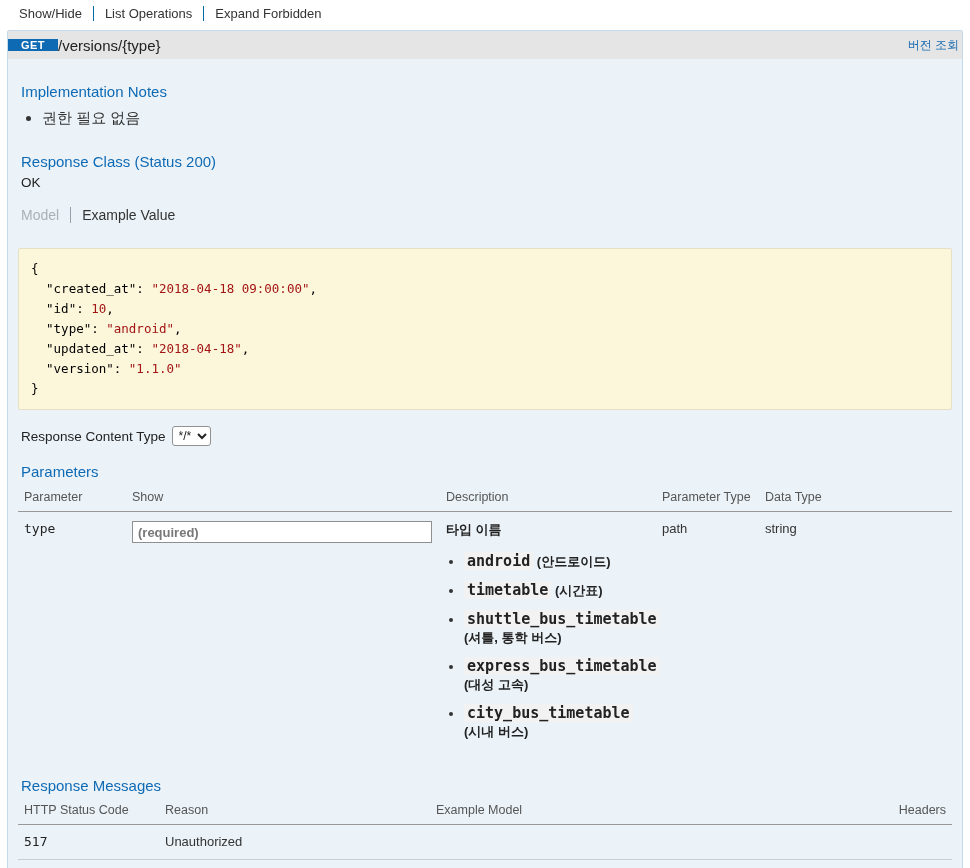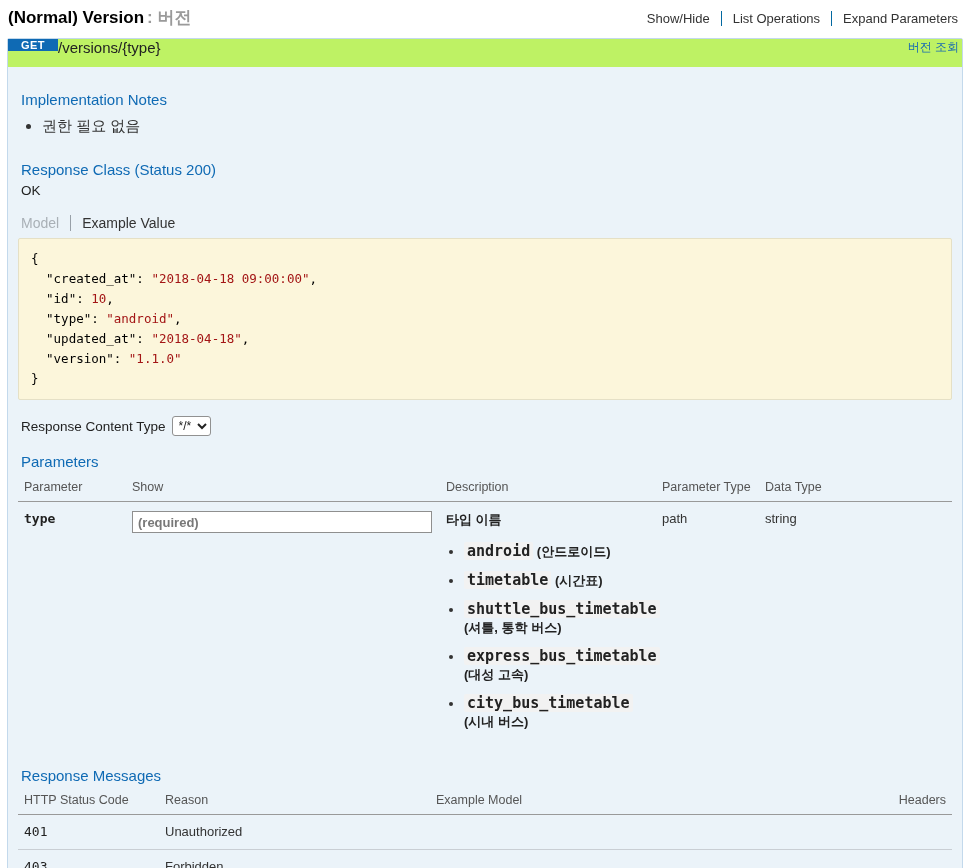--- a/index.html
+++ b/index.html
@@ -20,22 +20,22 @@
   .page-title { margin: 0; font-size: 17px; font-weight: bold; color: #000; }
   .page-title .subtitle { color: #9a9a9a; font-weight: bold; margin-left: 3px; }
   .page-actions { font-size: 13px; color: #333; white-space: nowrap; }
   .page-actions a { color: #333; text-decoration: none; padding: 0 11px; cursor: pointer; }
   .page-actions a:last-child { padding-right: 2px; }
   .page-actions a + a { border-left: 1px solid #0369a1; }
 
   
   .operation { border: 1px solid #c3d9ec; border-radius: 2px; }
   .op-heading {
-    display: flex; align-items: flex-start; height: 28px;
-    background: #bef264;
+    display: flex; align-items: center; height: 28px;
+    background: #e5e5e5;
   }
   .method-badge {
     width: 50px; background: #0f6ab4; color: #fff;
     font-size: 11px; font-weight: bold; letter-spacing: 0.5px;
     display: flex; align-items: center; justify-content: center;
     cursor: pointer;
   }
   .op-path {
     display: flex; align-items: center; 
     font-size: 15px; color: #222; text-decoration: none; cursor: pointer;
@@ -53,21 +53,21 @@
   }
   h4.mt-lg { margin-top: 27px; }
   h4.mt-md { margin-top: 17px; }
 
   .notes-list { margin: 9px 0 0; padding-left: 24px; font-size: 15px; color: #333; }
   .notes-list li { line-height: 17px; }
 
   .status-ok { font-size: 13.5px; color: #222; margin: 5px 0 0 3px; }
 
   
-  .tabs { display: flex; align-items: center; margin: 17px 0 7px 3px; font-size: 14px; }
+  .tabs { display: flex; align-items: center; margin: 17px 0 25px 3px; font-size: 14px; }
   .tab { cursor: pointer; }
   .tab-inactive { color: #a9b0b6; padding-right: 11px; border-right: 1px solid #98a0a8; }
   .tab-active { color: #333; padding-left: 11px; }
 
   
   .snippet {
     margin: 0; padding: 10px 12px;
     background: #fcf6db; border: 1px solid #e5e0c6; border-radius: 2px;
     font-family: "DejaVu Sans Mono", monospace;
     font-size: 12.5px; line-height: 20px; color: #000;
@@ -88,21 +88,21 @@
   th {
     text-align: left; font-weight: normal; color: #555;
     font-size: 12.5px; padding: 7px 6px 7px; border-bottom: 1px solid #999;
   }
   td { vertical-align: top; font-size: 13px; color: #333; padding: 9px 6px; }
   .params-table { margin-top: 3px; }
   .params-table col.c-param { width: 108px; }
   .params-table col.c-value { width: 314px; }
   .params-table col.c-desc  { width: 216px; }
   .params-table col.c-ptype { width: 103px; }
-  td.param-name { font-family: "DejaVu Sans Mono", monospace; font-weight: bold; font-size: 13px; color: #222; }
+  td.param-name { font-family: "DejaVu Sans Mono", monospace; font-weight: normal; font-size: 13px; color: #222; }
   .param-input {
     width: 300px; height: 22px; border: 1px solid #8f8f8f; background: #fff;
     font-size: 13px; font-weight: bold; color: #333; padding: 1px 5px;
     font-family: "Liberation Sans", sans-serif;
   }
   .param-input::placeholder { color: #787878; opacity: 1; font-weight: bold; }
   .desc-title { font-weight: bold; font-size: 13px; color: #222; }
   .desc-options { margin: 13px 0 0; padding-left: 18px; }
   .desc-options li { margin-bottom: 10px; line-height: 18px; }
   .desc-options code {
@@ -118,25 +118,22 @@
   .responses-table th.right, .responses-table td.right { text-align: right; }
   .responses-table tbody td { border-bottom: 1px solid #c9ced4; padding: 9px 6px 10px; }
   td.status-code { font-family: "DejaVu Sans Mono", monospace; font-size: 13px; color: #222; }
 </style>
 </head>
 <body>
 
 <div class="page">
 
   <div class="page-header">
-    <h2 class="page-title">
-      <span>(Normal) Version</span><span class="subtitle">: 버전</span>
-    </h2>
     <div class="page-actions">
-      <a>Show/Hide</a><a>List Operations</a><a>Expand Parameters</a>
+      <a>Show/Hide</a><a>List Operations</a><a>Expand Forbidden</a>
     </div>
   </div>
 
   <div class="operation">
 
     <div class="op-heading">
       <span class="method-badge">GET</span>
       <a class="op-path">/versions/{type}</a>
       <a class="op-summary">버전 조회</a>
     </div>
@@ -216,21 +213,21 @@
         <thead>
           <tr>
             <th>HTTP Status Code</th>
             <th>Reason</th>
             <th>Example Model</th>
             <th class="right">Headers</th>
           </tr>
         </thead>
         <tbody>
           <tr>
-            <td class="status-code">401</td>
+            <td class="status-code">517</td>
             <td>Unauthorized</td>
             <td></td>
             <td class="right"></td>
           </tr>
           <tr>
             <td class="status-code">403</td>
             <td>Forbidden</td>
             <td></td>
             <td class="right"></td>
           </tr>

